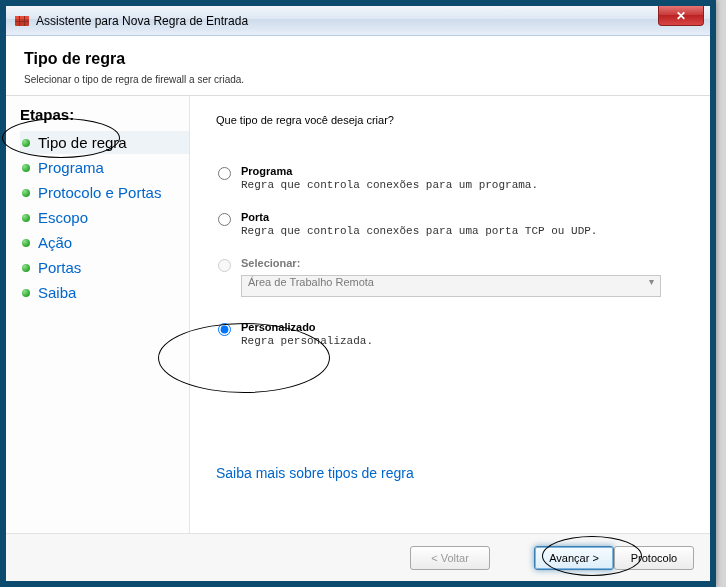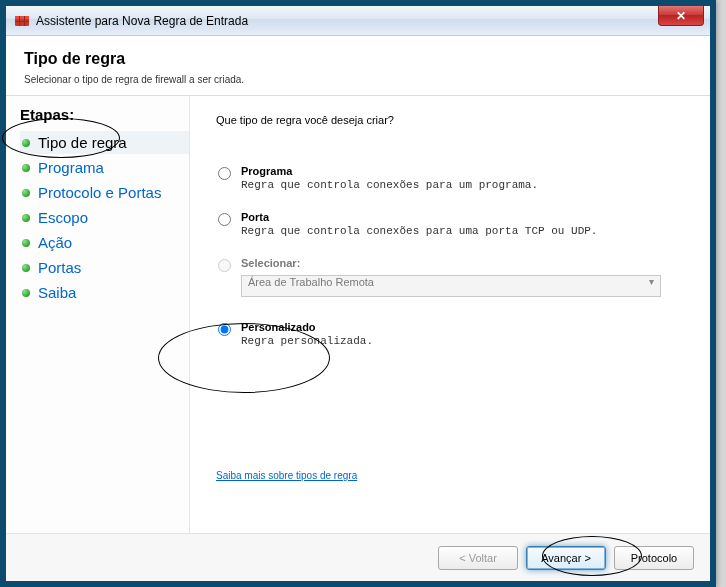--- a/index.html
+++ b/index.html
@@ -94,44 +94,45 @@
     color: #7a7a7a; font-size: 11px;
     padding: 0 6px; margin: 6px 0 4px 0;
     display: flex; align-items: flex-start; justify-content: space-between;
   }
   .predef-select .chev { color: #888; font-size: 10px; }
   .disabled { color: #7a7a7a; }
 
   .learn-link {
     margin-top: auto;
     margin-bottom: 40px;
-    color: #0066cc; text-decoration: underline; cursor: pointer;
-    font-size: 10px;
+    color: #0066cc; cursor: pointer;
+    font-size: 14px;
   }
 
   .footer {
     height: 48px;
     border-top: 1px solid #e2e2e2;
     background: #f7f7f7;
     display: flex; align-items: center; justify-content: flex-end;
-    padding: 0 16px; gap: 8px;
+    padding: 0 16px; 
   }
   .btn {
     min-width: 80px; height: 24px;
     border: 1px solid #a8a8a8; border-radius: 3px;
     background: linear-gradient(#fefefe, #ececec);
     font-size: 11px; color: #000;
     display: inline-flex; align-items: center; justify-content: center;
     padding: 0 12px; cursor: pointer;
   }
   .btn.disabled { color: #9a9a9a; cursor: default; }
   .btn.primary {
     border: 1px solid #3c7fb1;
     box-shadow: 0 0 0 1px #7eb4e0 inset, 0 0 6px rgba(60,127,177,.7);
     background: linear-gradient(#f6fbff, #dceefa);
+    margin-left: 44px;
   }
 
   
   .anno {
     position: absolute; border: 1.6px solid #000; border-radius: 50%;
     pointer-events: none; background: transparent;
   }
 </style>
 </head>
 <body>

